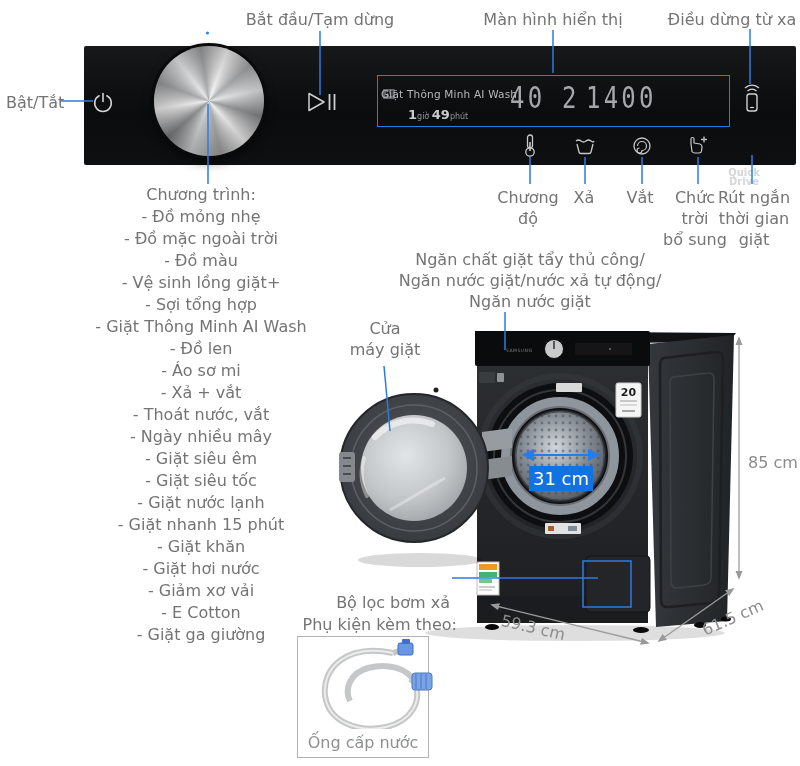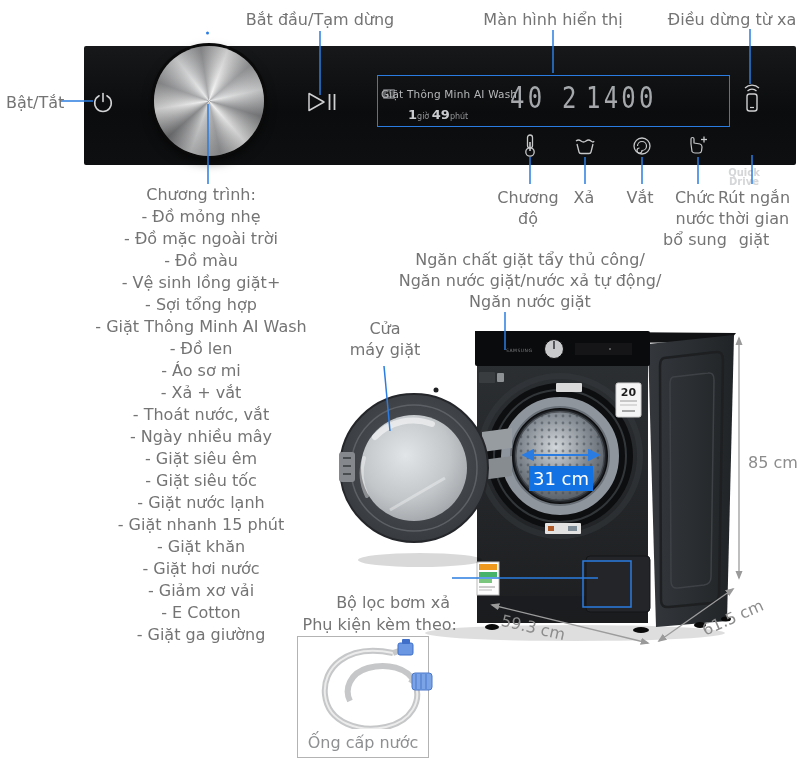--- a/index.html
+++ b/index.html
@@ -236,21 +236,21 @@
   <div class="lbl" style="left:6px;top:92px;width:54px;text-align:left">Bật/Tắt</div>
   <div class="lbl" style="left:235px;top:9px;width:170px">Bắt đầu/Tạm dừng</div>
   <div class="lbl" style="left:473px;top:9px;width:160px">Màn hình hiển thị</div>
   <div class="lbl" style="left:664px;top:9px;width:136px">Điều dừng từ xa</div>
 
   <div class="lbl" style="left:494px;top:187px;width:68px">Chương
 độ</div>
   <div class="lbl" style="left:562px;top:187px;width:44px">Xả</div>
   <div class="lbl" style="left:612px;top:187px;width:56px">Vắt</div>
   <div class="lbl" style="left:652px;top:187px;width:86px">Chức
-nước
+trời
 bổ sung</div>
   <div class="lbl" style="left:710px;top:187px;width:88px">Rút ngắn
 thời gian
 giặt</div>
 
   <div id="programs">
     <div>Chương trình:</div>
     <div>
         <div>- Đồ mỏng nhẹ</div>
         <div>- Đồ mặc ngoài trời</div>

